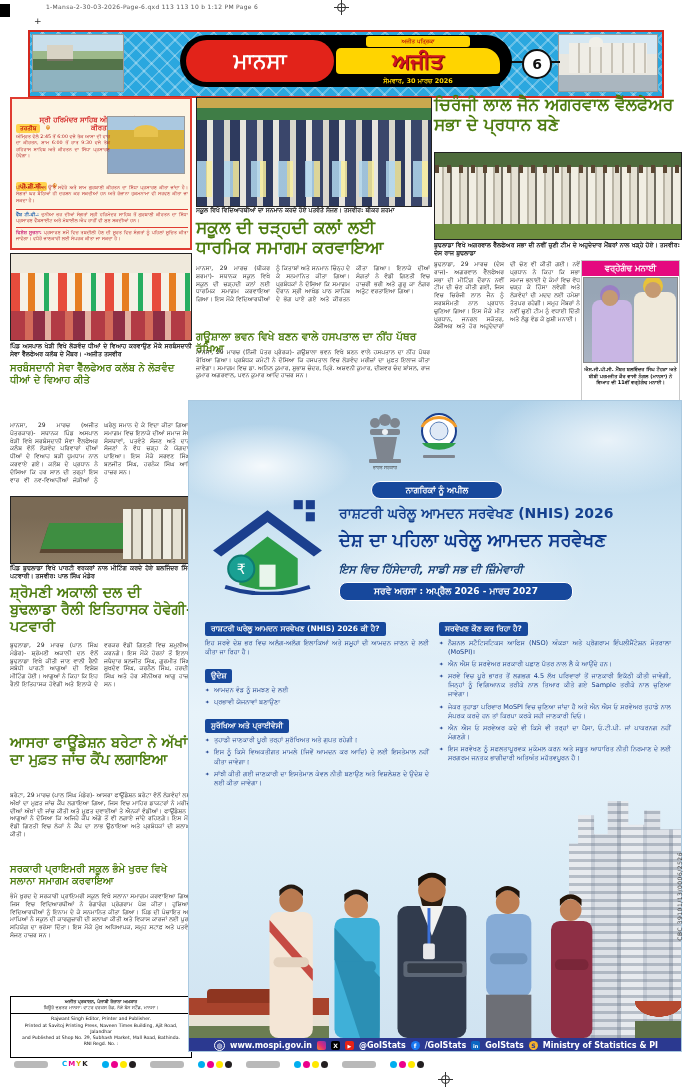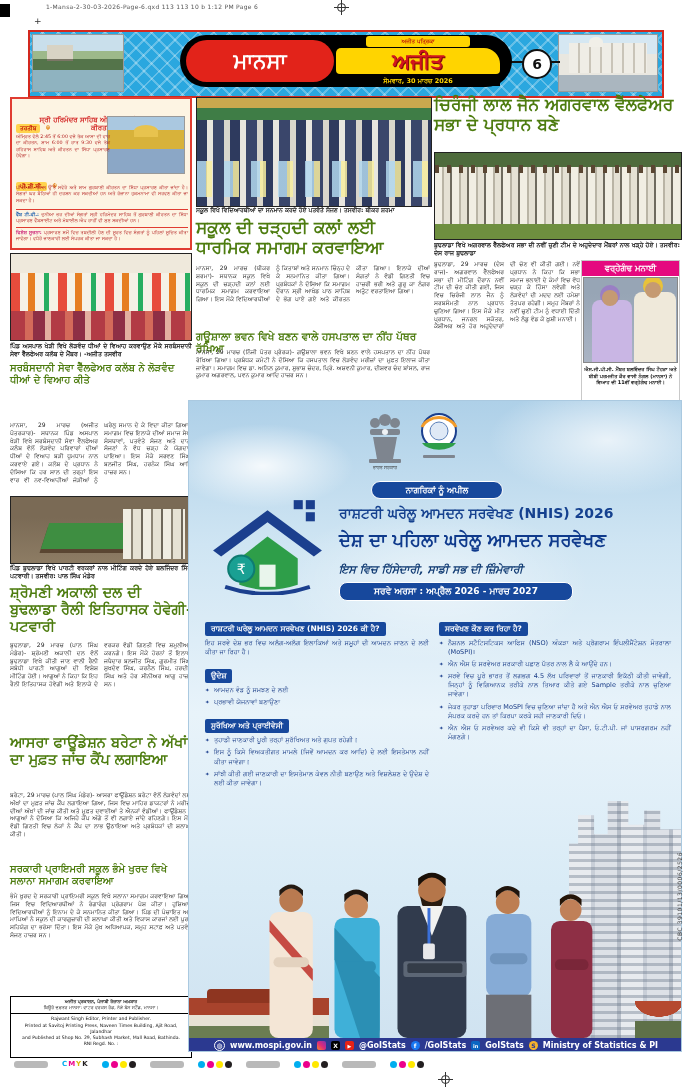--- a/index.html
+++ b/index.html
@@ -296,21 +296,22 @@
       <div class="adtxt bullet">ਇਸ ਨੂੰ ਕਿਸੇ ਵਿਅਕਤੀਗਤ ਮਾਮਲੇ (ਜਿਵੇਂ ਆਮਦਨ ਕਰ ਆਦਿ) ਦੇ ਲਈ ਇਸਤੇਮਾਲ ਨਹੀਂ ਕੀਤਾ ਜਾਵੇਗਾ।</div>
       <div class="adtxt bullet">ਸਾਂਝੀ ਕੀਤੀ ਗਈ ਜਾਣਕਾਰੀ ਦਾ ਇਸਤੇਮਾਲ ਕੇਵਲ ਨੀਤੀ ਬਣਾਉਣ ਅਤੇ ਵਿਸ਼ਲੇਸ਼ਣ ਦੇ ਉਦੇਸ਼ ਦੇ ਲਈ ਕੀਤਾ ਜਾਵੇਗਾ।</div>
     </div>
 
     <div class="adrel" style="left:250px;top:215px;width:232px;">
       <span class="chip">ਸਰਵੇਖਣ ਕੌਣ ਕਰ ਰਿਹਾ ਹੈ?</span>
       <div class="adtxt bullet">ਨੈਸ਼ਨਲ ਸਟੈਟਿਸਟਿਕਸ ਆਫਿਸ (NSO) ਅੰਕੜਾ ਅਤੇ ਪ੍ਰੋਗਰਾਮ ਇੰਪਲੀਮੈਂਟੇਸ਼ਨ ਮੰਤਰਾਲਾ (MoSPI)।</div>
       <div class="adtxt bullet">ਐਨ ਐਸ ਓ ਸਰਵੇਅਰ ਸਰਕਾਰੀ ਪਛਾਣ ਪੱਤਰ ਨਾਲ ਲੈ ਕੇ ਆਉਂਦੇ ਹਨ।</div>
       <div class="adtxt bullet">ਸਰਵੇ ਵਿਚ ਪੂਰੇ ਭਾਰਤ ਤੋਂ ਲਗਭਗ 4.5 ਲੱਖ ਪਰਿਵਾਰਾਂ ਤੋਂ ਜਾਣਕਾਰੀ ਇਕੱਠੀ ਕੀਤੀ ਜਾਵੇਗੀ, ਜਿਨ੍ਹਾਂ ਨੂੰ ਵਿਗਿਆਨਕ ਤਰੀਕੇ ਨਾਲ ਤਿਆਰ ਕੀਤੇ ਗਏ Sample ਤਰੀਕੇ ਨਾਲ ਚੁਣਿਆ ਜਾਵੇਗਾ।</div>
       <div class="adtxt bullet">ਜੇਕਰ ਤੁਹਾਡਾ ਪਰਿਵਾਰ MoSPI ਵਿਚ ਚੁਣਿਆ ਜਾਂਦਾ ਹੈ ਅਤੇ ਐਨ ਐਸ ਓ ਸਰਵੇਅਰ ਤੁਹਾਡੇ ਨਾਲ ਸੰਪਰਕ ਕਰਦੇ ਹਨ ਤਾਂ ਕਿਰਪਾ ਕਰਕੇ ਸਹੀ ਜਾਣਕਾਰੀ ਦਿਓ।</div>
-      <div class="adtxt bullet">ਐਨ ਐਸ ਓ ਸਰਵੇਅਰ ਕਦੇ ਵੀ ਕਿਸੇ ਵੀ ਤਰ੍ਹਾਂ ਦਾ ਪੈਸਾ, ਓ.ਟੀ.ਪੀ. ਜਾਂ ਪਾਸਰਗਰਮ ਨਹੀਂ ਮੰਗਣਗੇ।</div>
+      <div class="adtxt bullet">ਐਨ ਐਸ ਓ ਸਰਵੇਅਰ ਕਦੇ ਵੀ ਕਿਸੇ ਵੀ ਤਰ੍ਹਾਂ ਦਾ ਪੈਸਾ, ਓ.ਟੀ.ਪੀ. ਜਾਂ ਪਾਕਰਨਗ ਨਹੀਂ ਮੰਗਣਗੇ।</div>
+      <div class="adtxt bullet">ਇਸ ਸਰਵੇਖਣ ਨੂੰ ਸਫਲਤਾਪੂਰਵਕ ਮੁਕੰਮਲ ਕਰਨ ਅਤੇ ਸਬੂਤ ਆਧਾਰਿਤ ਨੀਤੀ ਨਿਰਮਾਣ ਦੇ ਲਈ ਸਰਗਰਮ ਜਨਤਕ ਭਾਗੀਦਾਰੀ ਅਤਿਅੰਤ ਮਹੱਤਵਪੂਰਨ ਹੈ।</div>
     </div>
 
     <div class="bldg"></div>
     <div class="redhouse"></div>
     <div class="canopy"></div>
 
     <svg class="adrel" style="left:58px;top:450px;width:360px;height:187px;" viewBox="0 0 360 190">
       <circle cx="42" cy="50" r="12" fill="#b97a50"></circle>
       <path d="M30 46 q12 -16 24 0 l0 -6 q-12 -12 -24 0 z" fill="#241a12"></path>
       <rect x="20" y="62" width="44" height="128" rx="9" fill="#f4e6d6"></rect>

